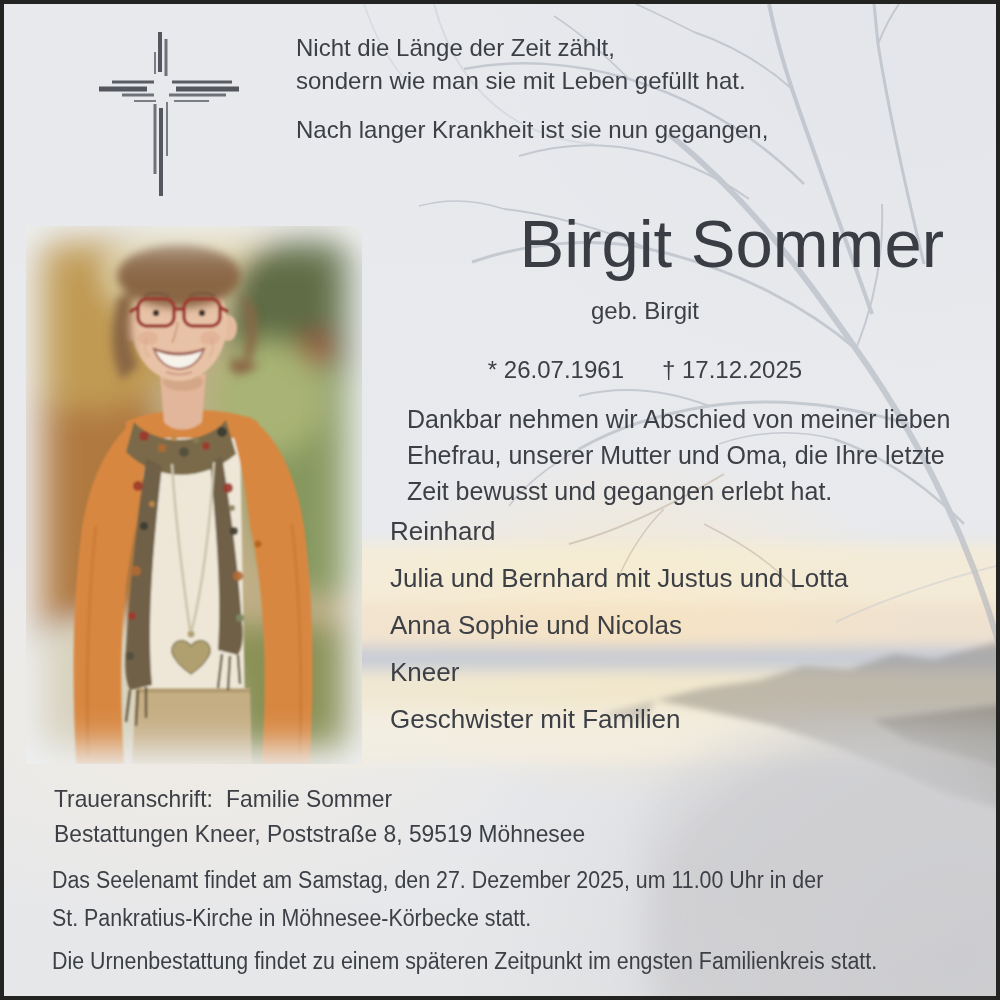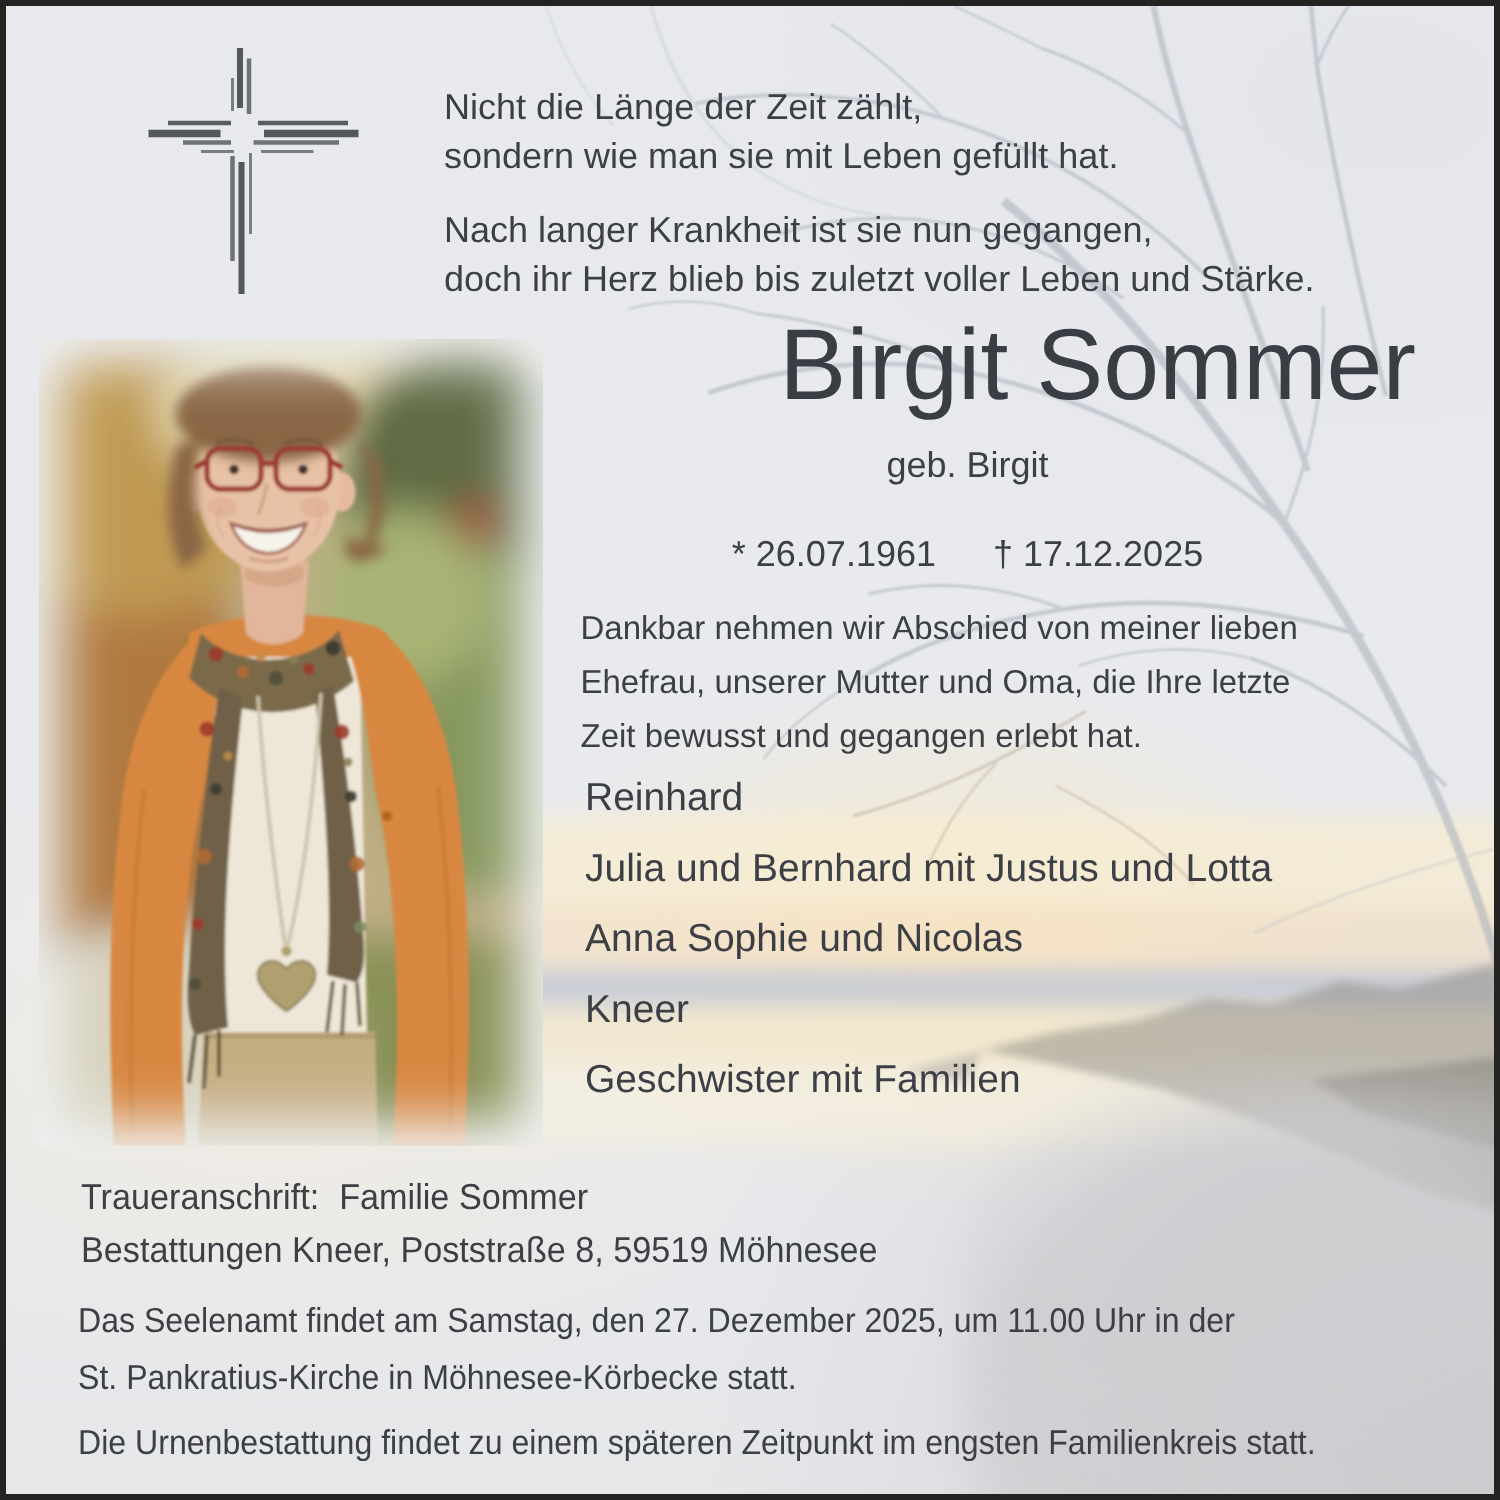--- a/index.html
+++ b/index.html
@@ -13,27 +13,27 @@
       radial-gradient(ellipse 420px 250px at 63% 63%, rgba(248,233,199,0.92), rgba(248,233,199,0) 70%),
       radial-gradient(ellipse 520px 300px at 18% 72%, rgba(246,238,222,0.6), rgba(246,238,222,0) 70%),
       radial-gradient(ellipse 700px 620px at 96% 96%, rgba(199,199,204,0.6), rgba(199,199,204,0) 72%),
       radial-gradient(ellipse 650px 420px at 92% 6%, rgba(227,229,234,0.85), rgba(227,229,234,0) 75%),
       linear-gradient(180deg,#e7e9ed 0%, #e9eaed 60%, #e6e7e9 100%);
   }
   .scenery{position:absolute;left:0;top:0;width:1000px;height:1000px;pointer-events:none;}
   .cross{position:absolute;left:84px;top:14px;}
   .photo{position:absolute;left:22px;top:222px;width:336px;height:538px;}
   .txt{position:absolute;white-space:nowrap;}
-  .verse{left:292px;top:27px;font-size:24px;line-height:33px;margin-top:24px;}
+  .verse{left:292px;top:27px;font-size:24px;line-height:33px;}
   .verse p{margin:0 0 16px 0;}
   .name-block{left:356px;top:204px;width:584px;text-align:right;font-size:67px;line-height:72px;color:#3a3d43;}
   .maiden{left:356px;top:293px;width:570px;text-align:center;font-size:24px;}
   .dates{left:356px;top:331px;width:570px;text-align:center;font-size:24px;margin-top:21px;}
   .dates span{margin:0 19px;}
-  .farewell{left:383px;top:397px;font-size:22px;line-height:36px;}
+  .farewell{left:403px;top:397px;font-size:25px;line-height:36px;}
   .mourners{left:386px;top:514px;font-size:26px;}
   .mourners div{line-height:27px;margin-bottom:20px;}
   .address{left:50px;top:777px;font-size:24px;line-height:35px;transform:scaleX(0.95);transform-origin:left top;}
   .address .lbl{margin-right:14px;}
   .service{left:48px;top:857px;font-size:23px;line-height:38px;transform:scaleX(0.93);transform-origin:left top;}
   .service p{margin:0;}
   .service p.second{margin-top:5px;}
 </style>
 </head>
 <body>
@@ -260,21 +260,20 @@
     </g>
   </svg>
 
   <div class="txt verse">
     <p>
       <span>Nicht die Länge der Zeit zählt,</span><br>
       <span>sondern wie man sie mit Leben gefüllt hat.</span>
     </p>
     <p>
       <span>Nach langer Krankheit ist sie nun gegangen,</span><br>
-      <span>doch ihr Herz blieb bis zuletzt voller Leben und Stärke.</span>
     </p>
   </div>
 
   <div class="txt name-block">Birgit Sommer</div>
   <div class="txt maiden">geb. Birgit</div>
   <div class="txt dates">
     <span>* 26.07.1961</span><span>† 17.12.2025</span>
   </div>
 
   <div class="txt farewell">

